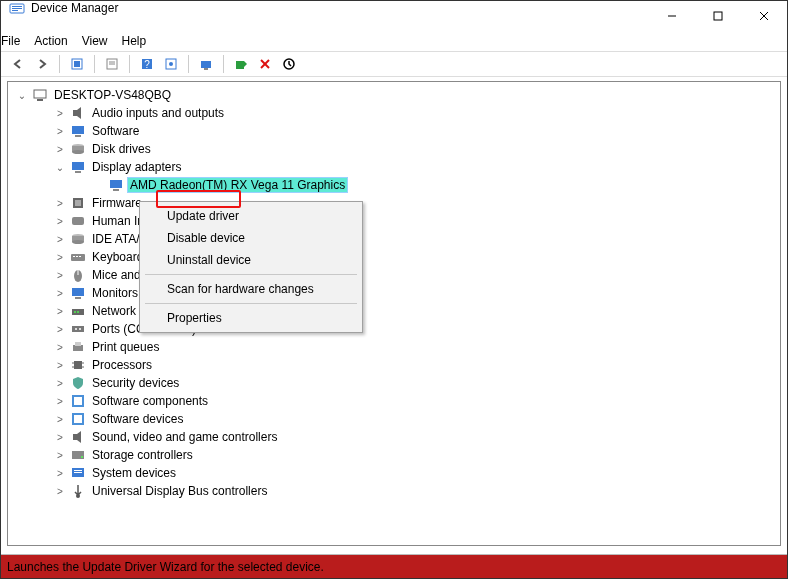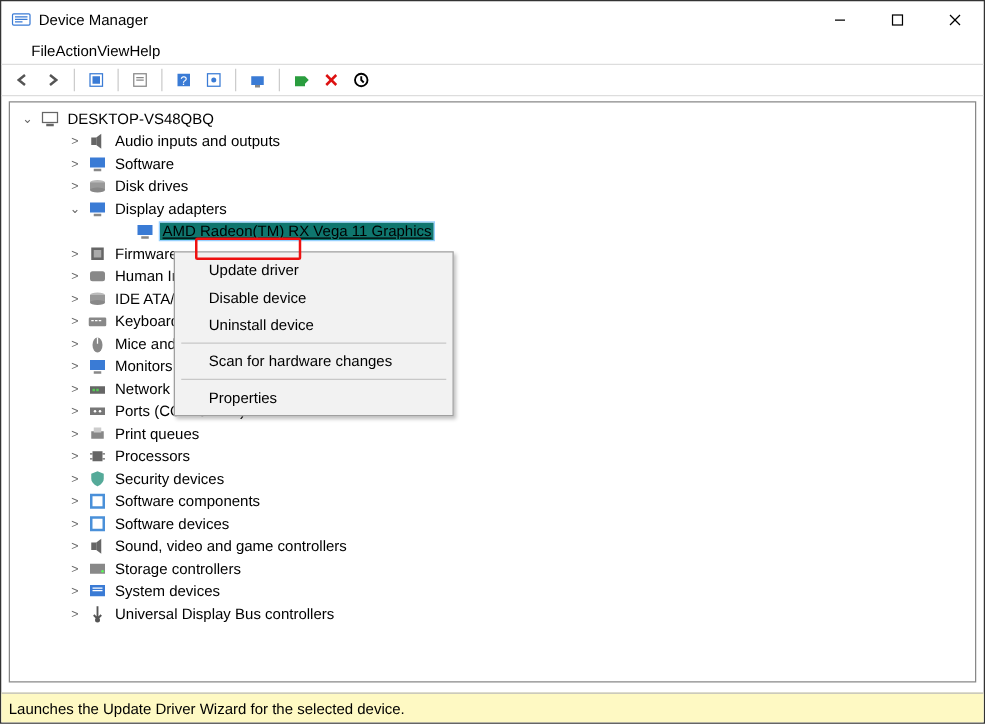--- a/index.html
+++ b/index.html
@@ -1,54 +1,54 @@
 <!DOCTYPE html>
 <html><head>
 <meta charset="utf-8">
 <style>
 * { box-sizing: border-box; margin: 0; padding: 0; font-family: "Segoe UI", Tahoma, sans-serif; }
 body { width: 788px; height: 579px; background: #fff; border: 1px solid #333; position: relative; overflow: hidden; }
 
 
-.titlebar { height: 30px; display: flex; align-items: center; padding-left: 8px; }
+.titlebar { height: 30px; display: flex; align-items: flex-start; padding-left: 8px; }
 .titlebar .app-icon { width: 16px; height: 16px; margin-right: 6px; display:inline-flex; }
 .titlebar .title { font-size: 12px; flex: 1; }
 .winbtns { display: flex; height: 100%; }
 .winbtn { width: 46px; display: flex; align-items: center; justify-content: center; font-size: 13px; }
 
 
-.menubar { height: 20px; display: flex; align-items: center; padding-left: 24px; font-size: 12px; }
+.menubar { height: 20px; display: flex; align-items: center; padding-left: 0; font-size: 12px; gap: 14px; }
 .menubar span { cursor: default; }
 
 
 .toolbar { height: 26px; border-top: 1px solid #ddd; border-bottom: 1px solid #ddd; display: flex; align-items: center; padding: 0 6px; gap: 2px; }
 .tbtn { width: 22px; height: 22px; display: flex; align-items: center; justify-content: center; border: 1px solid transparent; }
 .tsep { width: 1px; height: 18px; background: #ccc; margin: 0 4px; }
 
 
 .treewrap { position: absolute; top: 80px; left: 6px; right: 6px; bottom: 32px; border: 1px solid #888; padding: 4px 0; background: #fff; font-size: 12px; overflow: hidden; }
 .tree ul { list-style: none; }
 .tree li { position: relative; padding-left: 20px; white-space: nowrap; }
 .tree .row { display: flex; align-items: center; height: 18px; gap: 4px; }
 .tree .expander { width: 12px; display:inline-flex; justify-content:center; color:#666; font-size:10px; cursor:default; }
 .tree .nodeicon { width: 16px; height: 16px; display:inline-flex; align-items:center; justify-content:center; }
 .tree .label { padding: 0 2px; }
-.tree .selected .label { background: #0f766e; outline: 1px solid #99d1ff; text-decoration: underline; }
+.tree .selected .label { background: #5eead4; outline: 1px solid #99d1ff; }
 .tree .root { padding-left: 8px; }
 .tree .children { padding-left: 18px; }
 
 
 .ctxmenu { position: absolute; background: #f2f2f2; border: 1px solid #a0a0a0; box-shadow: 2px 2px 3px rgba(0,0,0,.25); font-size: 12px; padding: 3px; margin-top: 12px; }
 .ctxmenu .mi { padding: 4px 24px 4px 24px; cursor: default; }
 .ctxmenu .sep { height: 1px; background: #c8c8c8; margin: 3px 2px; }
 .ctxmenu .bold { font-weight: 400; }
 .highlight-box { position: absolute; border: 2px solid #e11; border-radius: 2px; pointer-events: none; }
 
 
-.statusbar { position: absolute; left:0; right:0; bottom:0; height: 24px; border-top: 1px solid #bbb; display:flex; align-items:center; padding: 0 6px; font-size: 12px; background:#fef9c3; }
+.statusbar { position: absolute; left:0; right:0; bottom:0; height: 24px; border-top: 1px solid #bbb; display:flex; align-items:center; padding: 0 6px; font-size: 12px; background:#b91c1c; }
 </style>
 </head>
 <body>
 
 <div class="titlebar">
   <span class="app-icon">
     <svg viewBox="0 0 16 16" width="16" height="16">
         <rect x="1" y="3" width="14" height="9" rx="1" fill="#fff" stroke="#3a7bd5"></rect>
         <rect x="3" y="5" width="10" height="1" fill="#3a7bd5"></rect>
         <rect x="3" y="7" width="10" height="1" fill="#3a7bd5"></rect>

